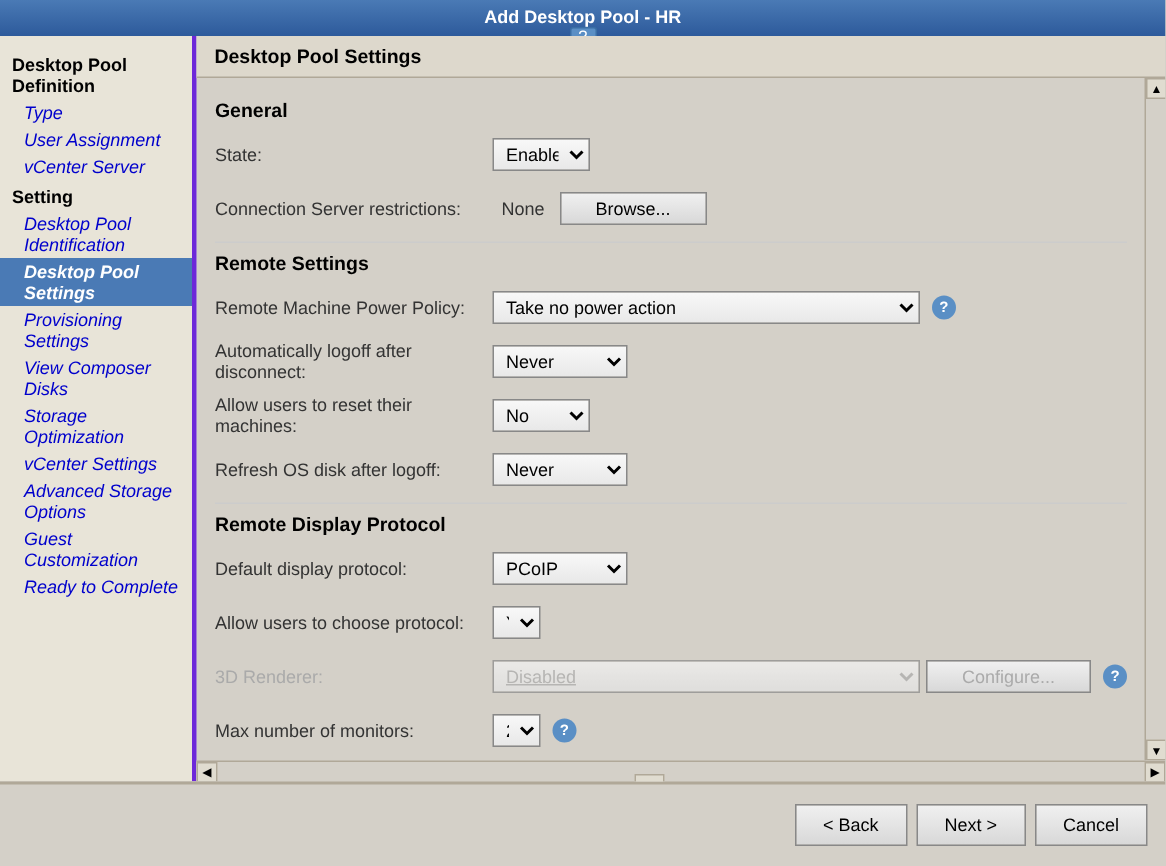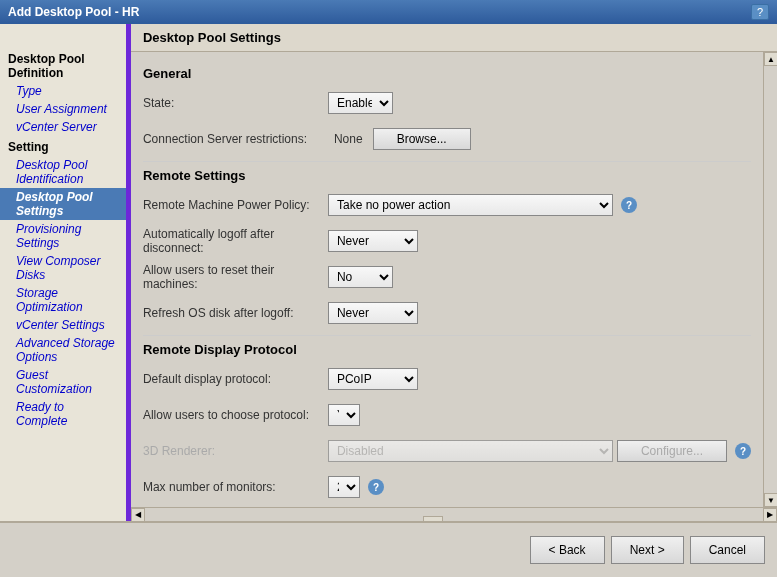--- a/index.html
+++ b/index.html
@@ -12,20 +12,21 @@
       overflow: hidden;
     }
     .title-bar {
       background: linear-gradient(to bottom, #4a7ab5, #2d5a9b);
       color: white;
       padding: 4px 8px;
       display: flex;
       align-items: center;
       justify-content: space-between;
       height: 24px;
+      flex-direction: column;
     }
     .title-bar-text {
       font-size: 12px;
       font-weight: bold;
     }
     .title-bar-help {
       background: #5a8fc5;
       border: 1px solid #3a6fa5;
       color: white;
       width: 18px;
@@ -33,22 +34,22 @@
       font-size: 11px;
       cursor: pointer;
       display: flex;
       align-items: center;
       justify-content: center;
       border-radius: 2px;
     }
     .sidebar {
       width: 205px;
       background: #e8e4d8;
-      border-right: 5px solid #6d28d9;
-      padding: 24px 0;
+      border-right: 3px solid #6d28d9;
+      padding: 8px 0;
       overflow-y: auto;
     }
     .sidebar-section-title {
       font-weight: bold;
       font-size: 12px;
       padding: 4px 8px 2px 8px;
       color: #000;
     }
     .sidebar-item {
       padding: 2px 8px 2px 16px;
@@ -385,21 +386,21 @@
               <select class="select-tiny">
                 <option>Yes</option>
                 <option>No</option>
               </select>
             </div>
           </div>
 
           <div class="form-row">
             <div class="form-label" style="color:#aaa;">3D Renderer:</div>
             <div class="form-control-group">
-              <select class="select-wide" style="color:#aaa; background:linear-gradient(to bottom,#f4f4f4,#e4e4e4);" disabled="">
+              <select class="select-wide" style="color:#aaa; background:linear-gradient(to bottom,#f4f4f4,#e4e4e4);text-decoration:underline;" disabled="">
                 <option>Disabled</option>
                 <option>Automatic</option>
                 <option>Software</option>
                 <option>Hardware</option>
               </select>
               <button class="btn btn-disabled">Configure...</button>
               <span class="help-icon">?</span>
             </div>
           </div>
 

